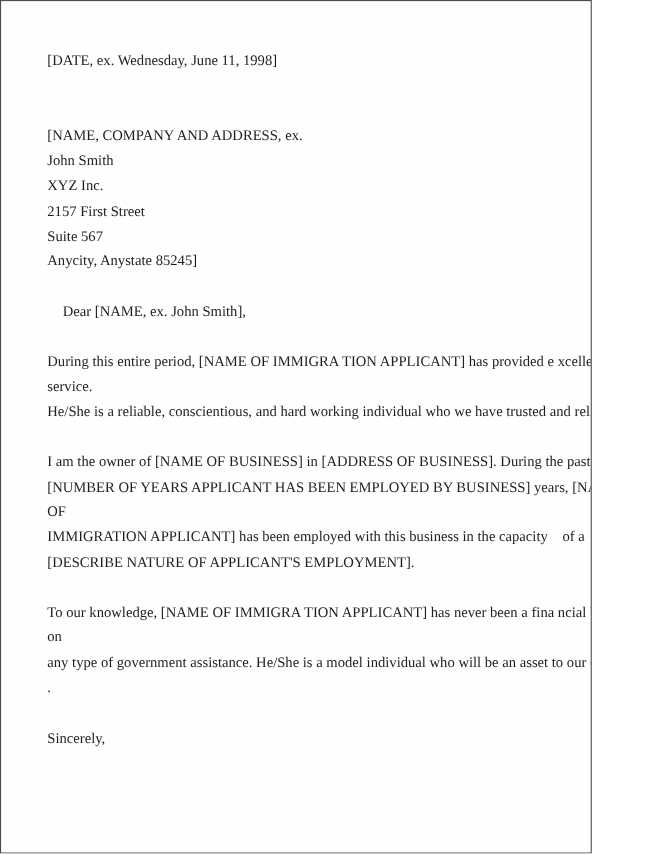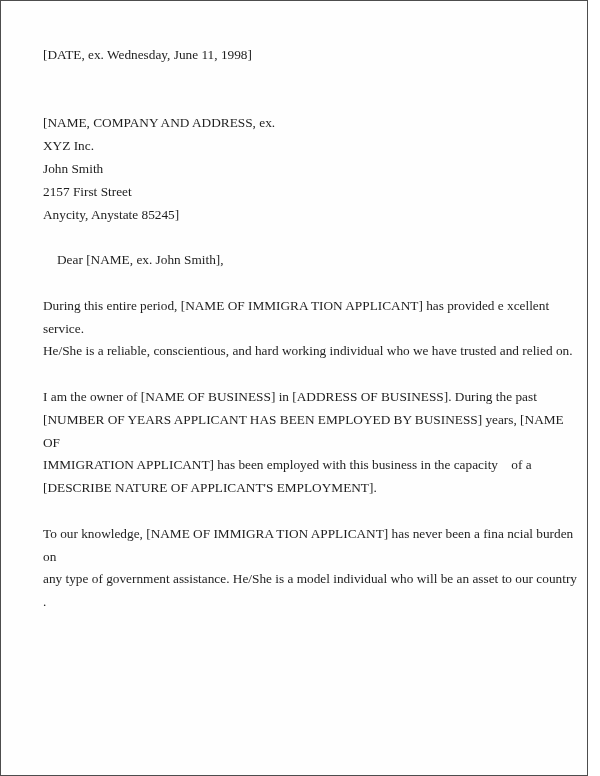--- a/index.html
+++ b/index.html
@@ -3,21 +3,21 @@
 <meta charset="utf-8">
 <style>
   * { box-sizing: border-box; }
   html, body {
     margin: 0;
     padding: 0;
     background: #ffffff;
   }
   .page {
     position: relative;
-    width: 588px;
+    width: 538px;
     height: 776px;
     background: #fefefe;
     border: 1px solid #4d4d4d;
     padding: 43px 20px 0 42px;
     font-family: "Liberation Serif", "DejaVu Serif", serif;
     font-size: 13.3px;
     line-height: 22.8px;
     color: #1e1e1e;
     overflow: hidden;
   }
@@ -45,34 +45,36 @@
 </style>
 </head>
 <body>
 
 <div class="page">
 
   <div class="line date-line">[DATE, ex. Wednesday, June 11, 1998]</div>
 
   <div class="address-block">
     <div class="line">[NAME, COMPANY AND ADDRESS, ex.</div>
+    <div class="line">John Smith</div>
     <div class="line">XYZ Inc.</div>
-    <div class="line">John Smith</div>
     <div class="line">2157 First Street</div>
+    <div class="line">Suite 567</div>
     <div class="line">Anycity, Anystate 85245]</div>
   </div>
 
   <div class="line salutation">Dear [NAME, ex. John Smith],</div>
 
   <div class="para">During this entire period, [NAME OF IMMIGRA TION APPLICANT] has provided e xcellent service.
 He/She is a reliable, conscientious, and hard working individual who we have trusted and relied on.</div>
 
   <div class="para">I am the owner of [NAME OF BUSINESS] in [ADDRESS OF BUSINESS]. During the past
 [NUMBER OF YEARS APPLICANT HAS BEEN EMPLOYED BY BUSINESS] years, [NAME OF
 IMMIGRATION APPLICANT] has been employed with this business in the capacity    of a
 [DESCRIBE NATURE OF APPLICANT'S EMPLOYMENT].</div>
 
   <div class="para">To our knowledge, [NAME OF IMMIGRA TION APPLICANT] has never been a fina ncial burden on
 any type of government assistance. He/She is a model individual who will be an asset to our country   .</div>
 
 
+  <div class="line closing">Sincerely,</div>
 
 </div>
 
 </body></html>

